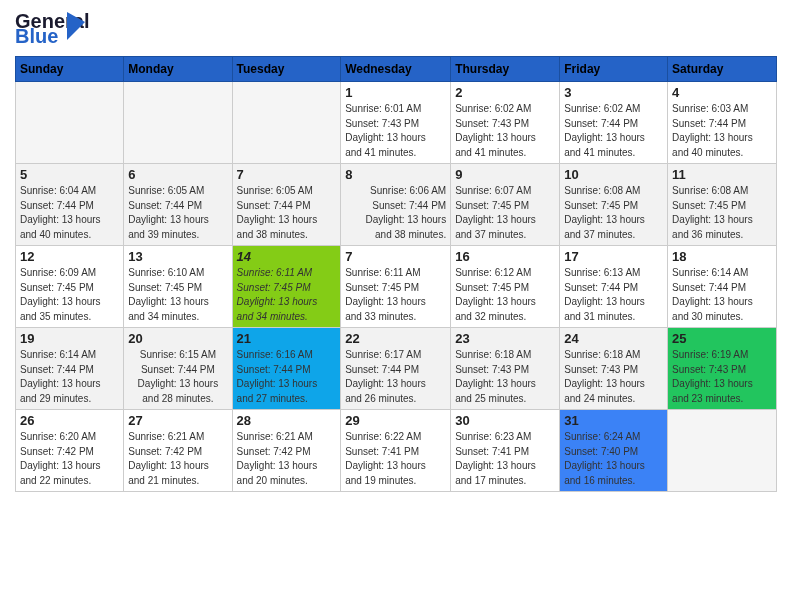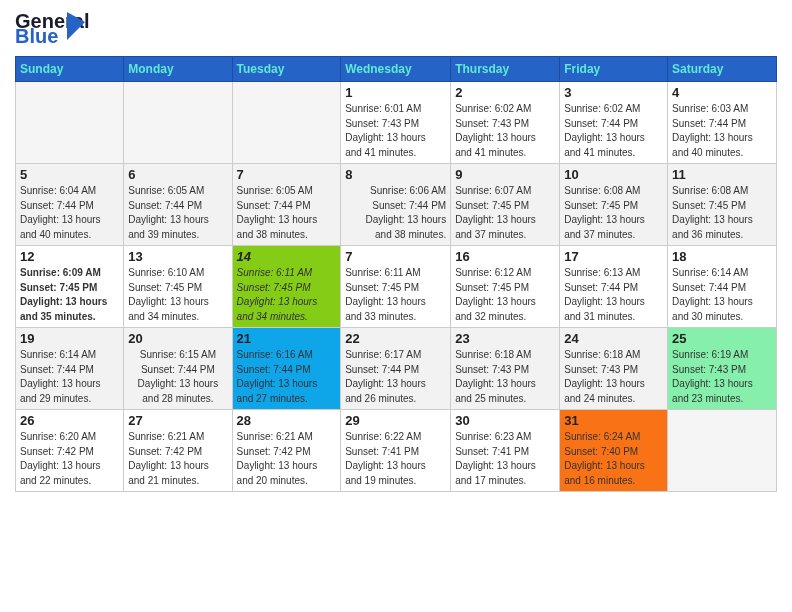--- a/index.html
+++ b/index.html
@@ -38,21 +38,21 @@
       font-size: 14px;
       color: #555;
     }
     .calendar {
       width: 100%;
       border-collapse: collapse;
       border: 1px solid #ccc;
     }
     .calendar th {
       background: #2563c7;
-      color: #5eead4;
+      color: #000000;
       font-size: 12px;
       font-weight: bold;
       padding: 5px 4px;
       text-align: left;
       border: 1px solid #1a4fa0;
     }
     .calendar td {
       vertical-align: top;
       border: 1px solid #ccc;
       padding: 3px 4px;
@@ -196,21 +196,21 @@
             <div class="day-num">11</div>
             <div class="day-info" style="white-space: pre-line;">Sunrise: 6:08 AM
 Sunset: 7:45 PM
 Daylight: 13 hours
 and 36 minutes.</div>
           </td>
         </tr>
         <tr>
           <td style="background: rgb(255, 255, 255);">
             <div class="day-num">12</div>
-            <div class="day-info" style="white-space: pre-line; font-weight: bold;">Sunrise: 6:09 AM
+            <div class="day-info" style="white-space: pre-line;">Sunrise: 6:09 AM
 Sunset: 7:45 PM
 Daylight: 13 hours
 and 35 minutes.</div>
           </td>
           <td style="background: rgb(255, 255, 255);">
             <div class="day-num">13</div>
             <div class="day-info" style="white-space: pre-line;">Sunrise: 6:10 AM
 Sunset: 7:45 PM
 Daylight: 13 hours
 and 34 minutes.</div>
@@ -287,21 +287,21 @@
 Daylight: 13 hours
 and 25 minutes.</div>
           </td>
           <td style="background: rgb(242, 242, 242);">
             <div class="day-num">24</div>
             <div class="day-info" style="white-space: pre-line;">Sunrise: 6:18 AM
 Sunset: 7:43 PM
 Daylight: 13 hours
 and 24 minutes.</div>
           </td>
-          <td style="background: #86efac; margin-top: 32px;">
+          <td style="background: #22c55e; margin-top: 32px;">
             <div class="day-num">25</div>
             <div class="day-info" style="white-space: pre-line;">Sunrise: 6:19 AM
 Sunset: 7:43 PM
 Daylight: 13 hours
 and 23 minutes.</div>
           </td>
         </tr>
         <tr>
           <td style="background: rgb(255, 255, 255);">
             <div class="day-num">26</div>
@@ -331,21 +331,21 @@
 Daylight: 13 hours
 and 19 minutes.</div>
           </td>
           <td style="background: rgb(255, 255, 255);">
             <div class="day-num">30</div>
             <div class="day-info" style="white-space: pre-line;">Sunrise: 6:23 AM
 Sunset: 7:41 PM
 Daylight: 13 hours
 and 17 minutes.</div>
           </td>
-          <td style="background: #f97316;">
+          <td style="background: #3b82f6;">
             <div class="day-num">31</div>
             <div class="day-info" style="white-space: pre-line;">Sunrise: 6:24 AM
 Sunset: 7:40 PM
 Daylight: 13 hours
 and 16 minutes.</div>
           </td>
           <td class="empty"></td>
         </tr>
       </tbody>
   </table>

